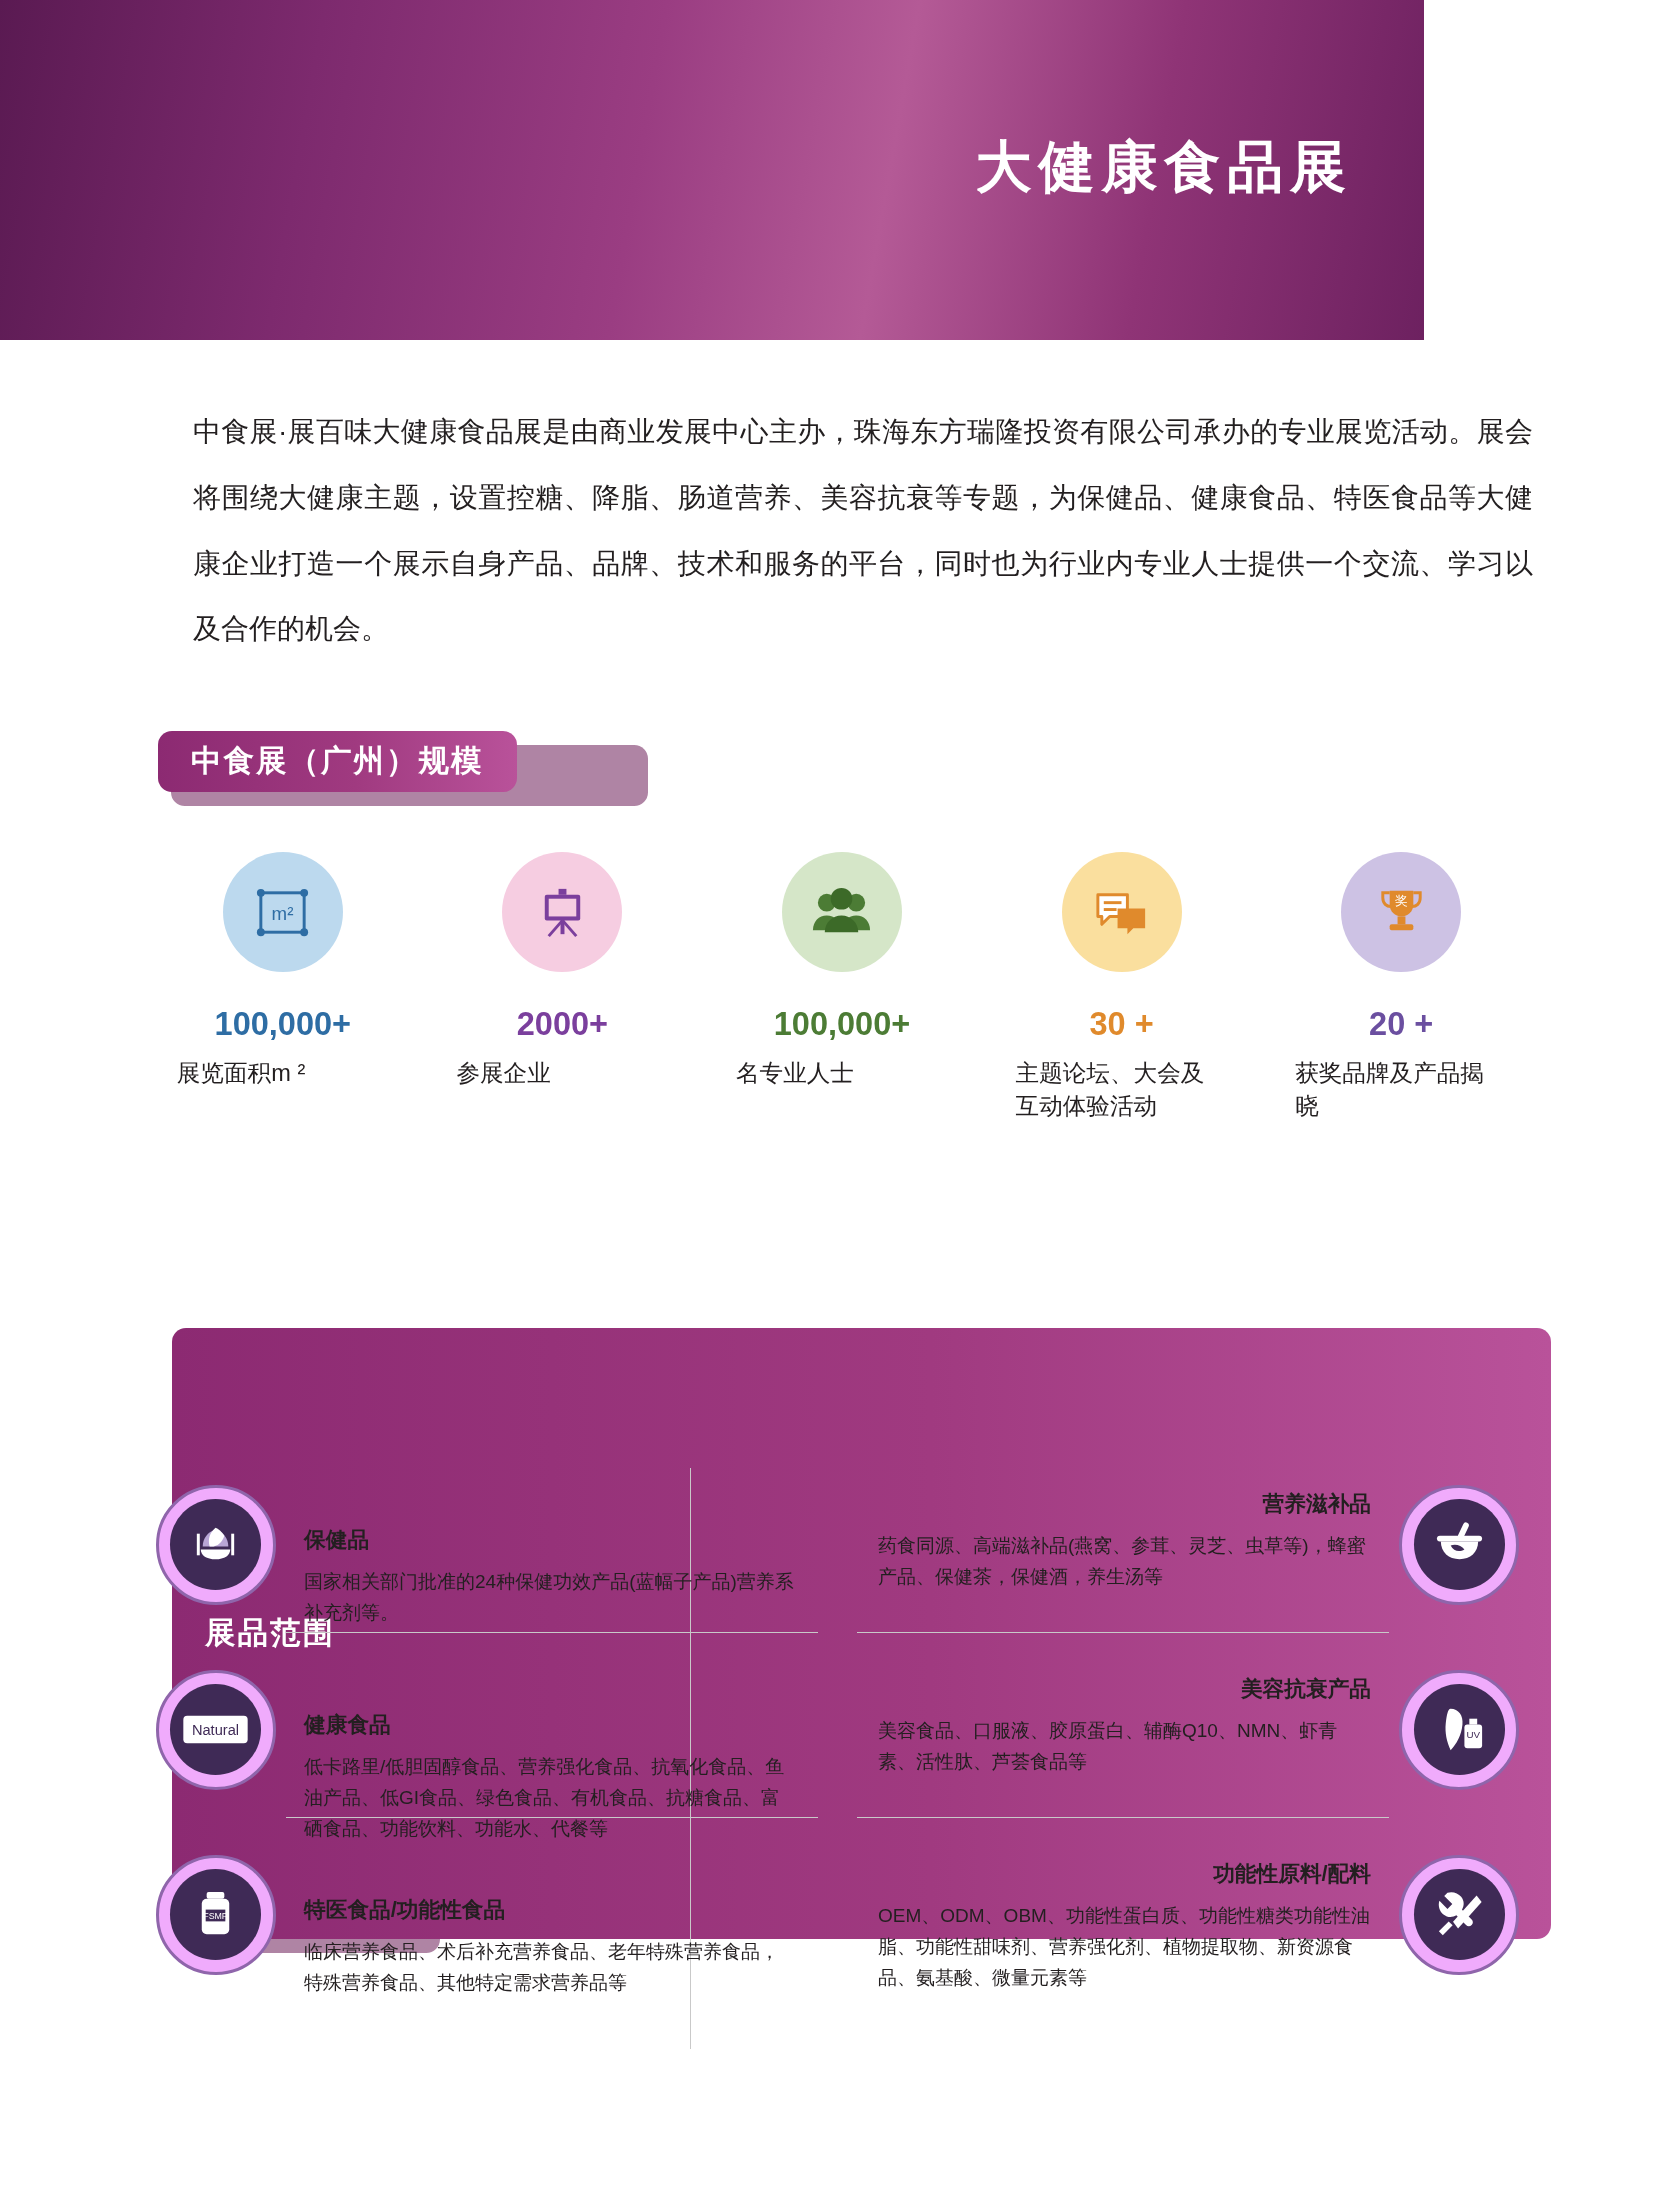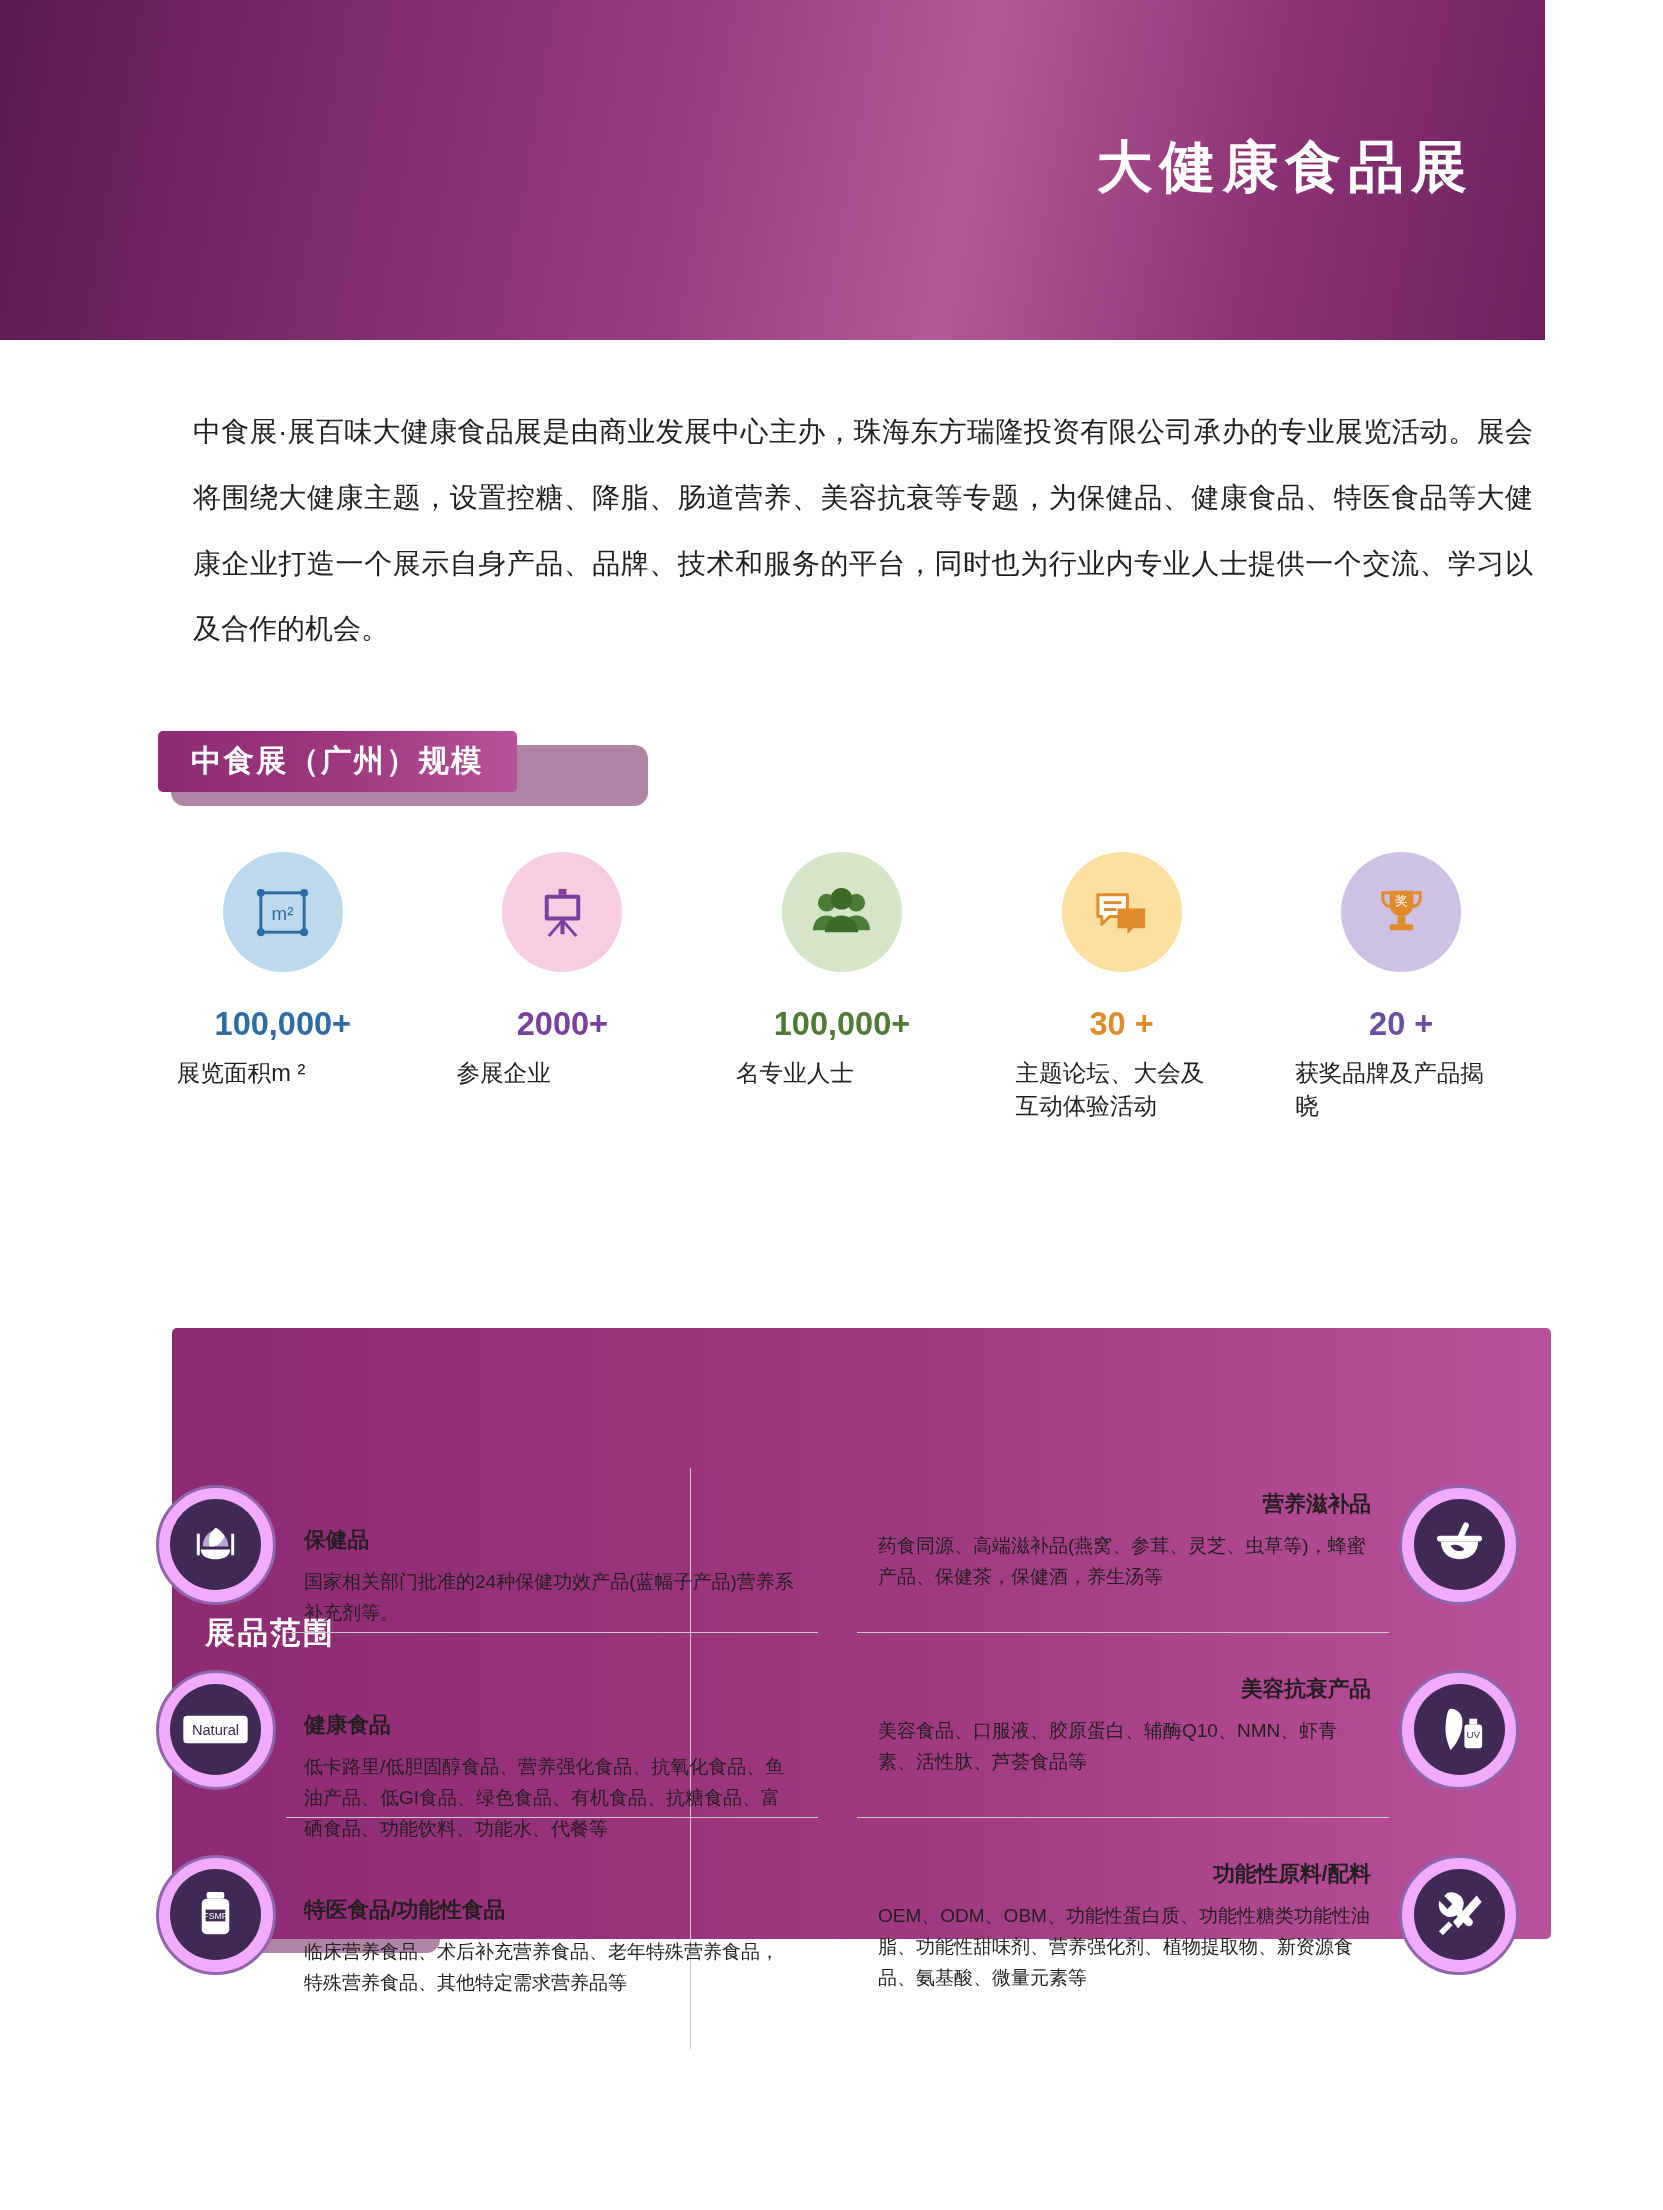--- a/index.html
+++ b/index.html
@@ -14,21 +14,21 @@
     color: #231f20;
     position: relative;
     overflow: hidden;
   }
 
   
   .header {
     position: absolute;
     left: 0;
     top: 0;
-    width: 1545px;
+    width: 1424px;
     height: 340px;
     background: linear-gradient(100deg, #5a1a52 0%, #7d2a6e 22%, #9a3d82 45%, #b45a96 62%, #8f3476 80%, #6d2160 100%);
   }
   .header-title {
     position: absolute;
     right: 71px;
     top: 130px;
     font-size: 56px;
     letter-spacing: 6.9px;
     color: #ffffff;
@@ -47,21 +47,21 @@
     color: #231f20;
     text-align: justify;
     text-indent: 0;
   }
   .intro p { margin: 0; }
 
   
   .section-tag {
     position: absolute;
     height: 61px;
-    border-radius: 5px;
+    border-radius: 14px;
     background: linear-gradient(90deg, #8c2a72 0%, #a03a80 55%, #b9529a 100%);
     color: #ffffff;
     font-size: 30.5px;
     font-weight: bold;
     letter-spacing: 2px;
     display: flex;
     align-items: center;
     padding: 0 33px;
     box-sizing: border-box;
   }

